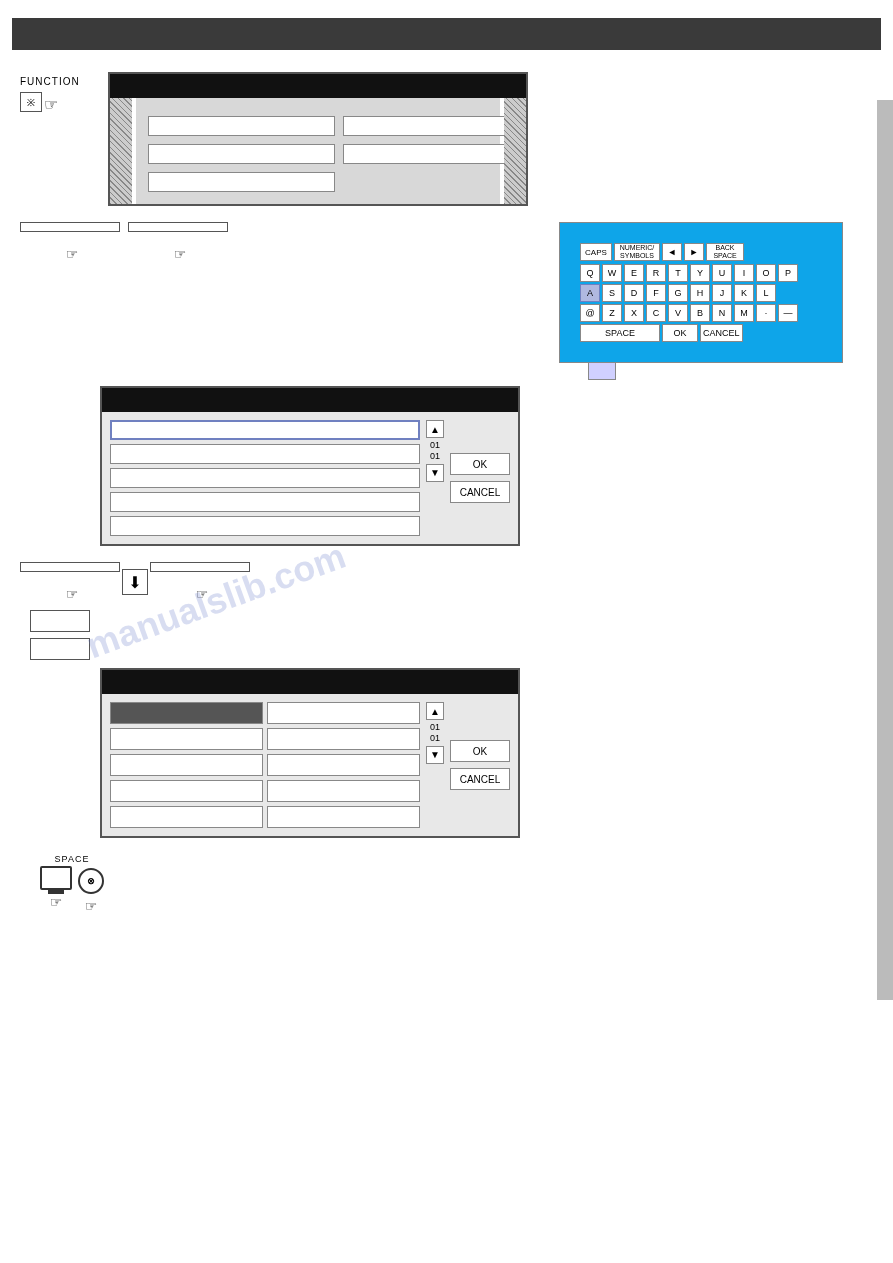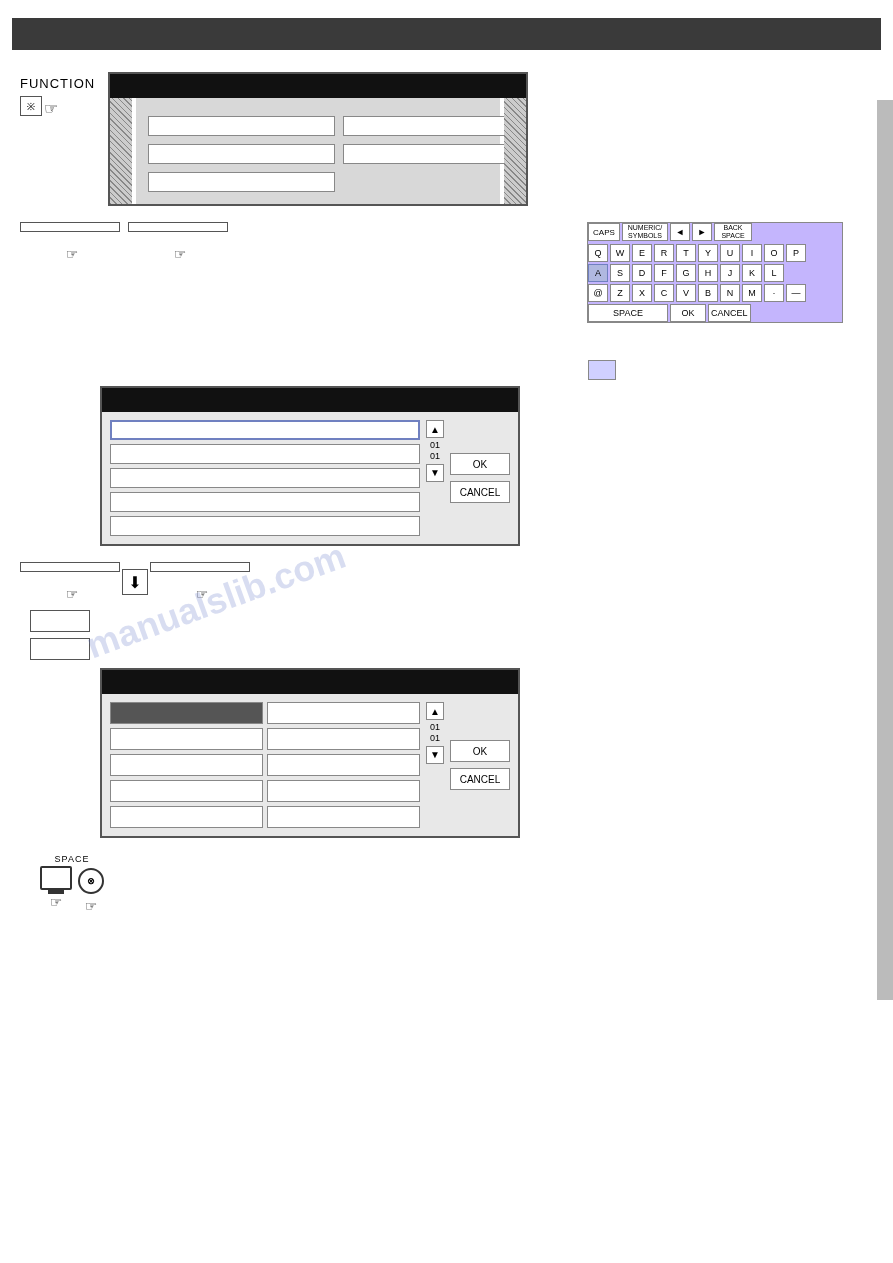--- a/index.html
+++ b/index.html
@@ -52,21 +52,21 @@
     
     .icon-area {
       width: 80px;
       flex-shrink: 0;
       display: flex;
       flex-direction: column;
       align-items: flex-start;
       padding-top: 4px;
     }
     .icon-label {
-      font-size: 13px;
+      font-size: 10px;
       letter-spacing: 1px;
       margin-bottom: 2px;
     }
     .function-icon {
       display: flex;
       flex-direction: row;
       align-items: center;
     }
     .icon-box {
       width: 22px;
@@ -157,23 +157,23 @@
     }
     .hand-cursor {
       font-size: 14px;
       margin-top: 14px;
       margin-left: 4px;
     }
 
     
     .keyboard-area {
       border: 1px solid #888;
-      background: #c4b5fd;
-      padding: 0;
-      width: 256px;
+      background: #0ea5e9;
+      padding: 20px;
+      width: 284px;
       position: absolute;
       right: 20px;
     }
     .kb-top-row {
       display: flex;
       flex-direction: row;
       align-items: center;
       gap: 2px;
       margin-bottom: 3px;
     }

